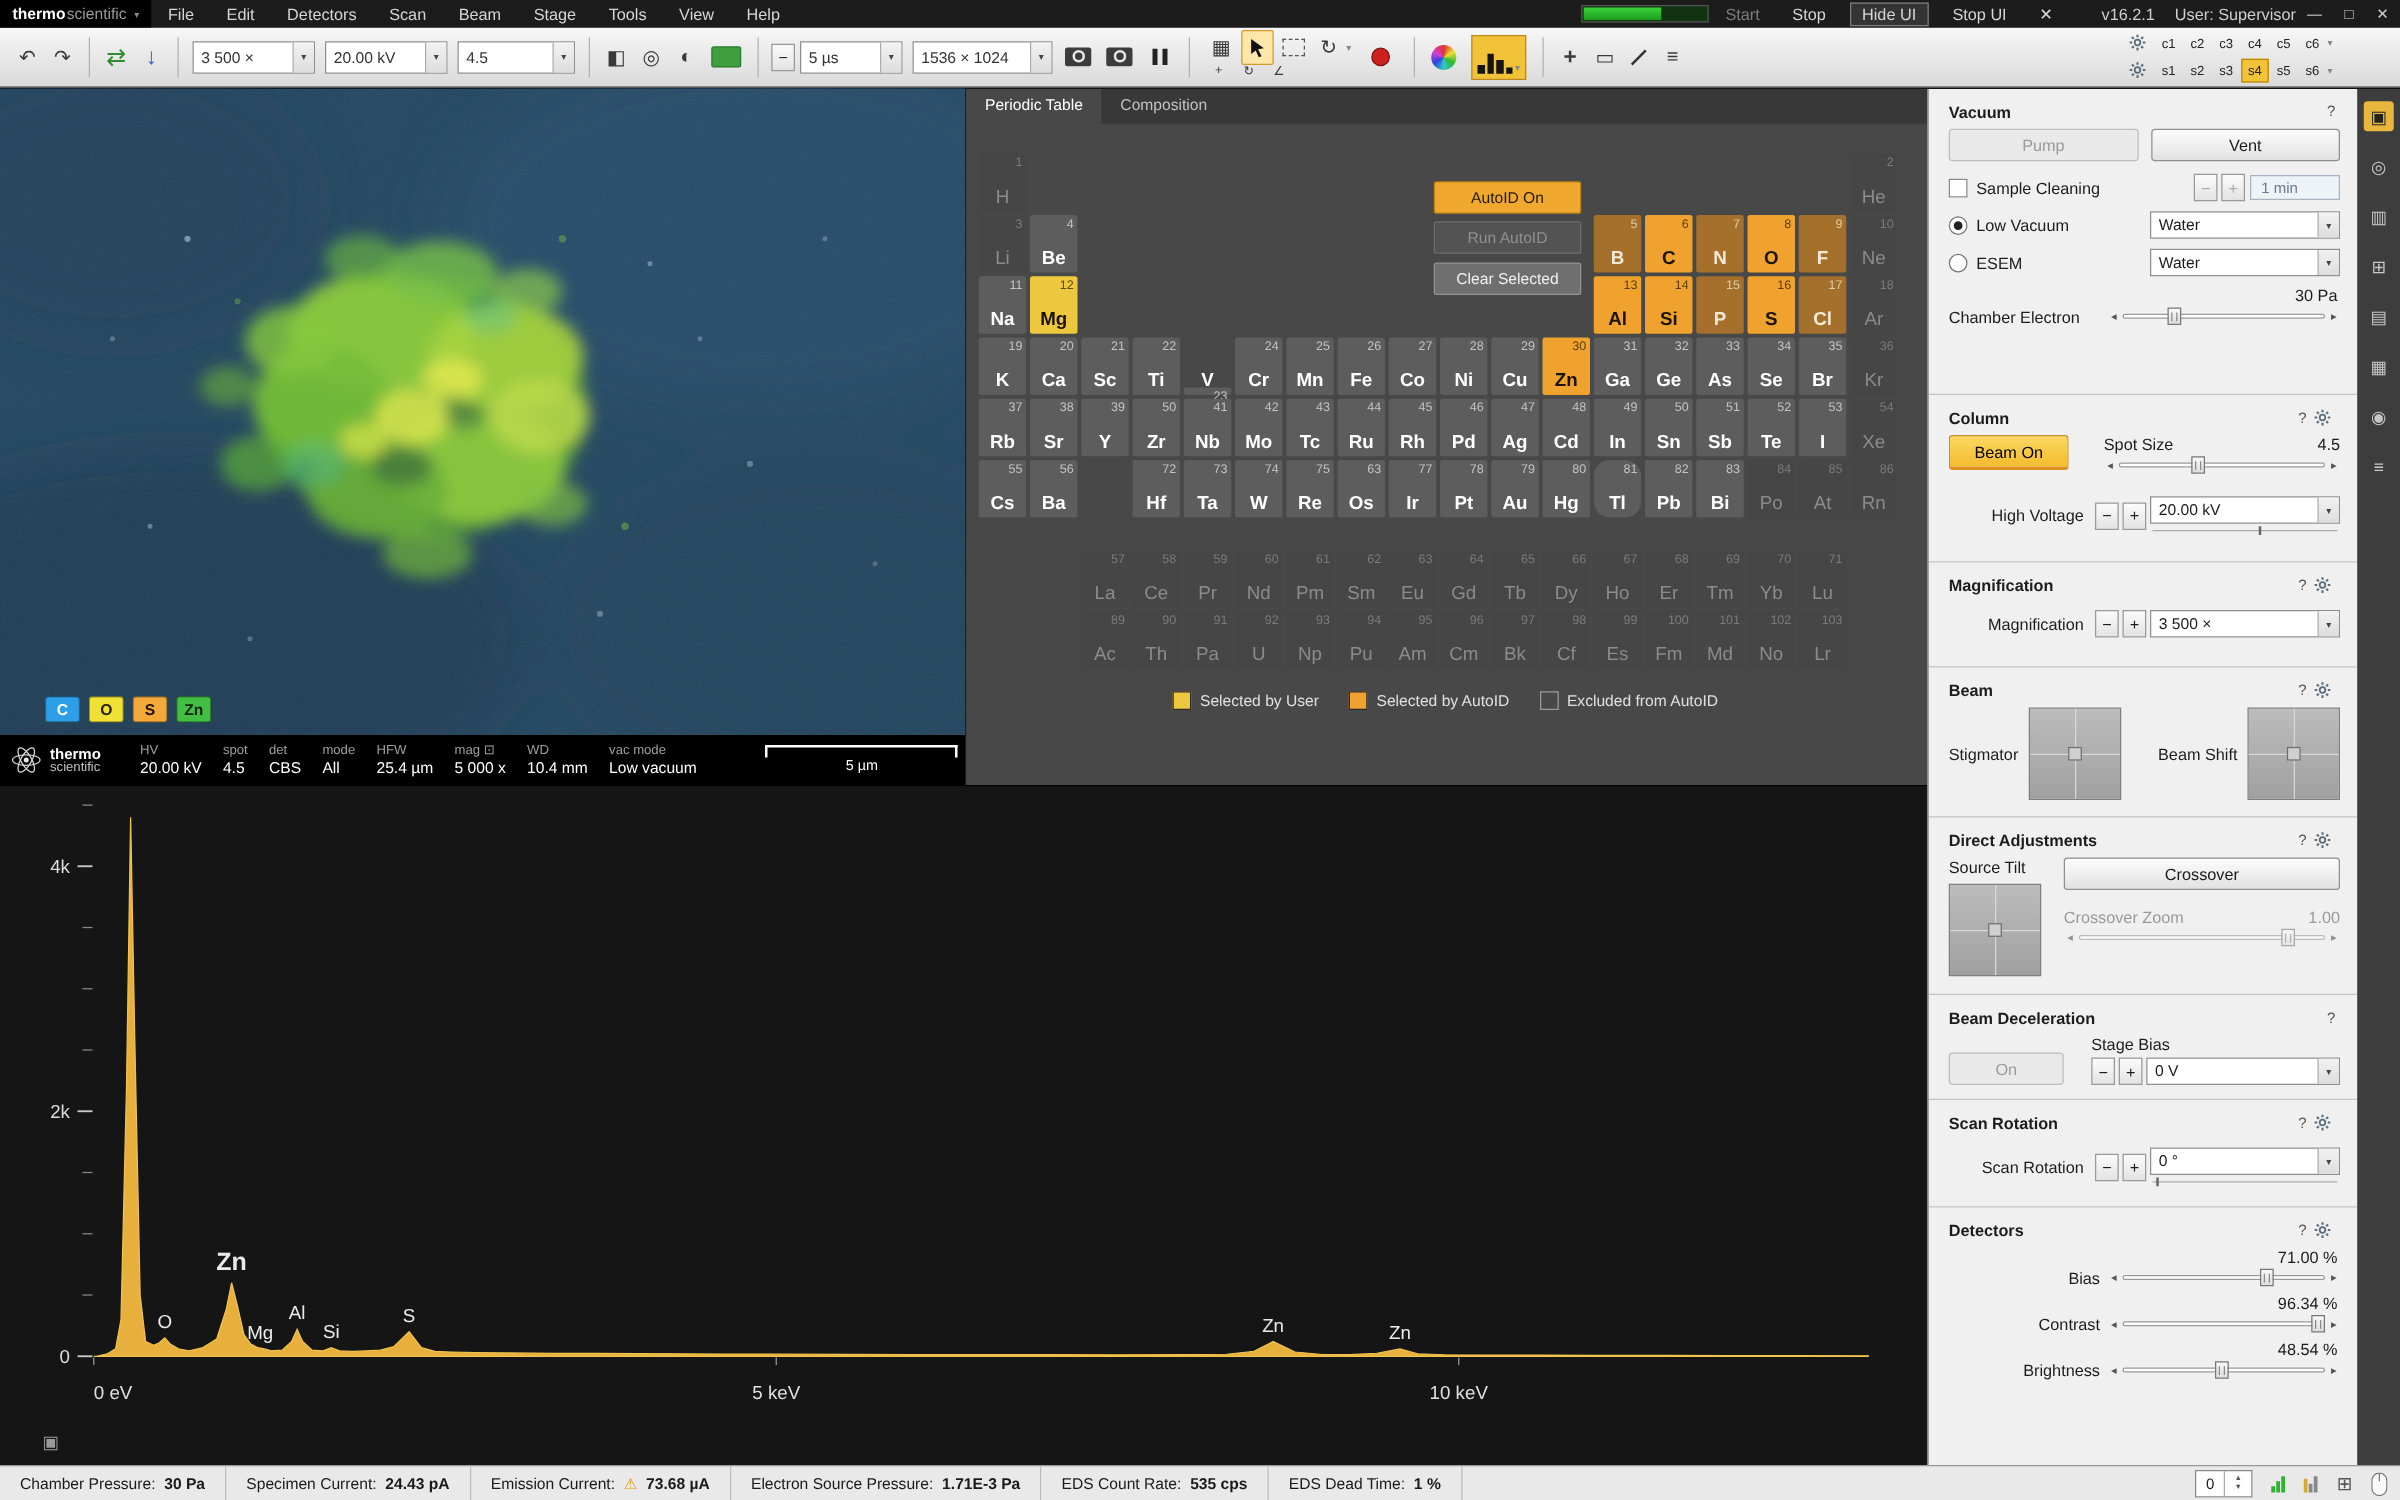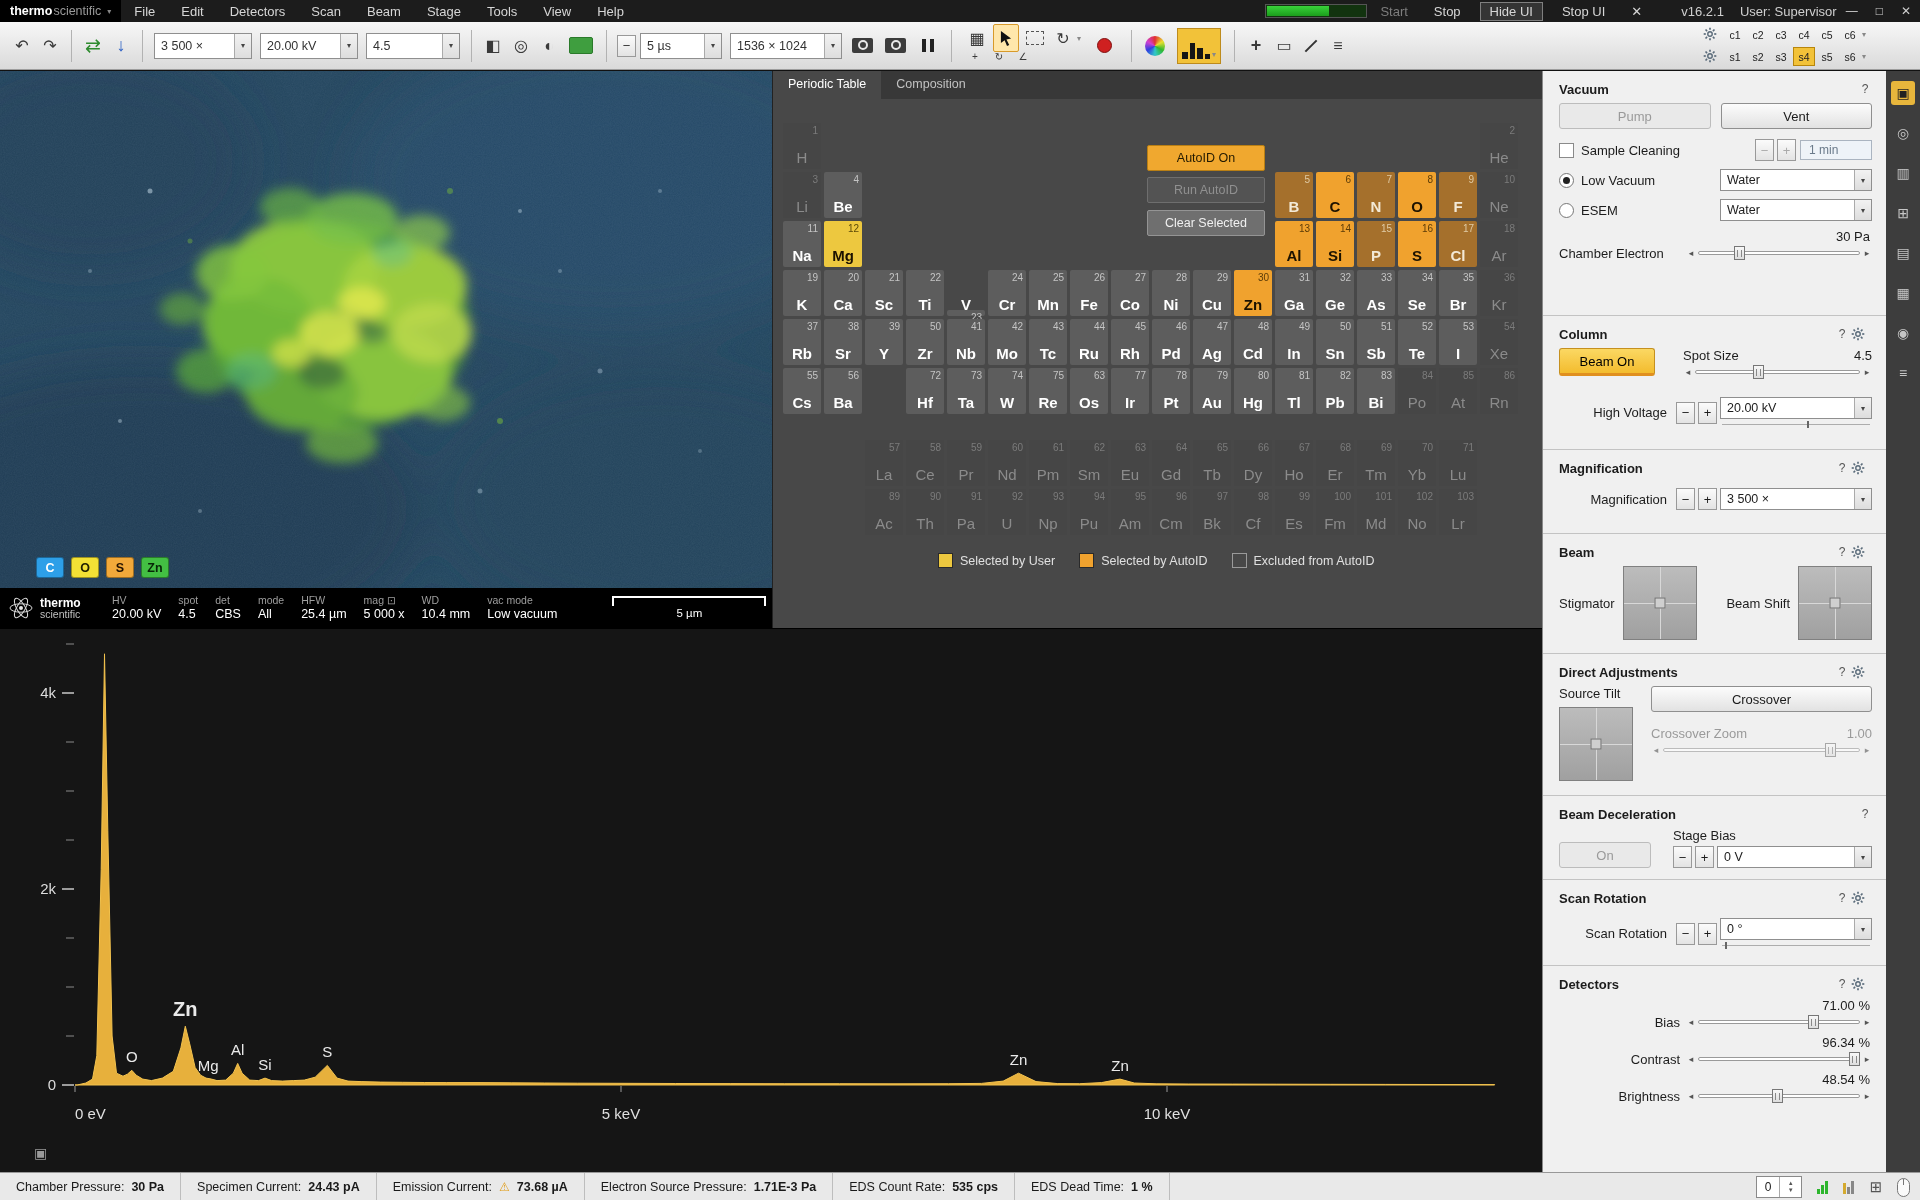--- a/index.html
+++ b/index.html
@@ -704,21 +704,21 @@
           <span class="sym">Pt</span>
         </div>
         <div class="el el-n" style="grid-area: 6 / 11;">
           <span class="num">79</span>
           <span class="sym">Au</span>
         </div>
         <div class="el el-n" style="grid-area: 6 / 12;">
           <span class="num">80</span>
           <span class="sym">Hg</span>
         </div>
-        <div class="el el-n" style="grid-area: 6 / 13;">
+        <div class="el el-n" style="grid-area: 6 / 13; border-radius: 13px;">
           <span class="num">81</span>
           <span class="sym">Tl</span>
         </div>
         <div class="el el-n" style="grid-area: 6 / 14;">
           <span class="num">82</span>
           <span class="sym">Pb</span>
         </div>
         <div class="el el-n" style="grid-area: 6 / 15;">
           <span class="num">83</span>
           <span class="sym">Bi</span>

